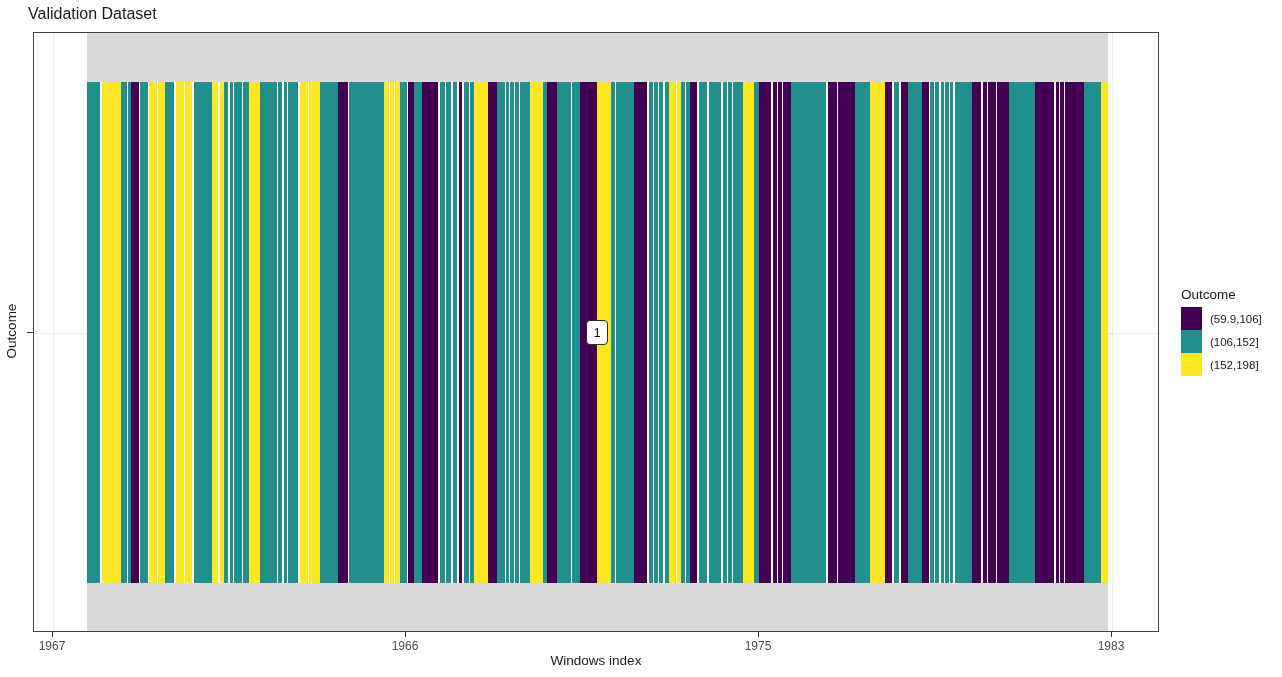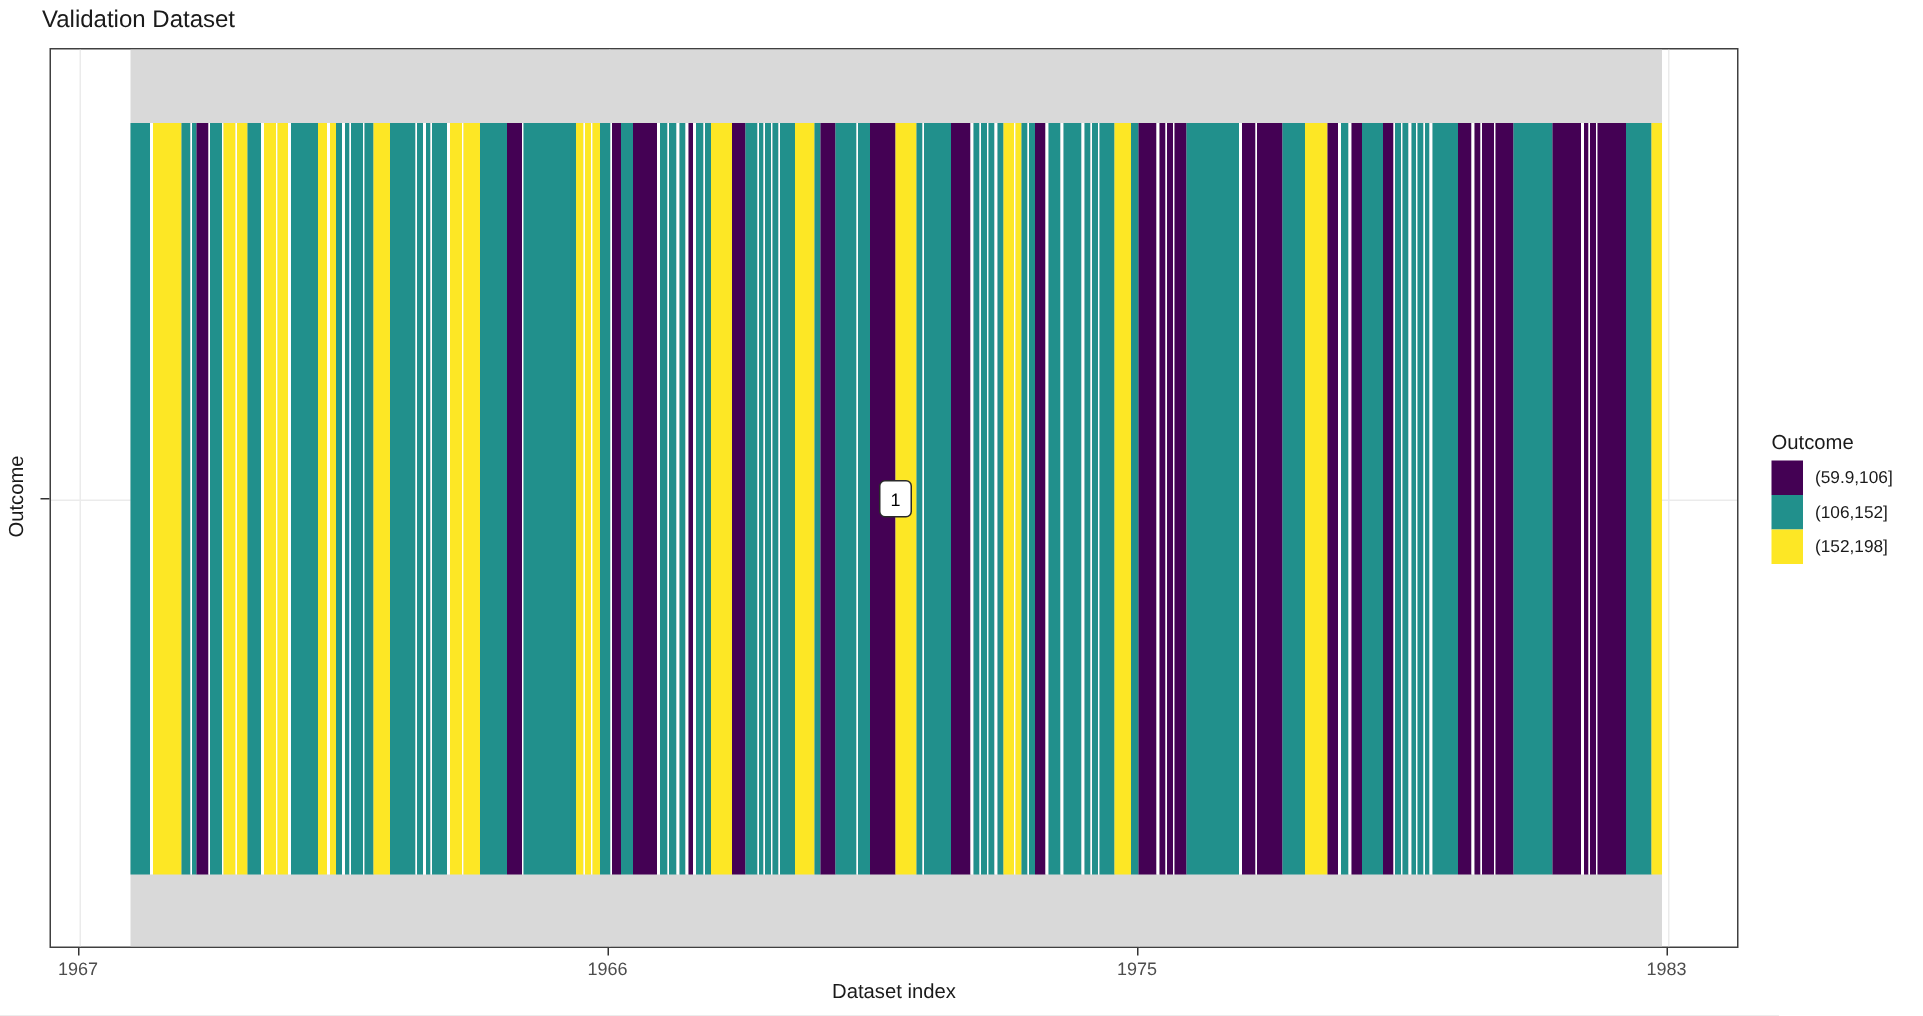--- a/index.html
+++ b/index.html
@@ -240,21 +240,21 @@
     <div class="tick-x" style="left: 52px;"></div>
     <div class="tick-label-x" style="left: 52px;">1967</div>
     <div class="tick-x" style="left: 405px;"></div>
     <div class="tick-label-x" style="left: 405px;">1966</div>
     <div class="tick-x" style="left: 758px;"></div>
     <div class="tick-label-x" style="left: 758px;">1975</div>
     <div class="tick-x" style="left: 1111px;"></div>
     <div class="tick-label-x" style="left: 1111px;">1983</div>
   </div>
 
-<div class="axis-title-x">Dataset index</div>
+<div class="axis-title-x">Windows index</div>
 <div class="axis-title-y">Outcome</div>
 
 <div class="legend">
   <div class="legend-title">Outcome</div>
   <div class="legend-entries" id="legend-entries">
       <div class="legend-row">
         <div class="legend-swatch" style="background: rgb(68, 1, 84);"></div>
         <div class="legend-label">(59.9,106]</div>
       </div>
       <div class="legend-row">

